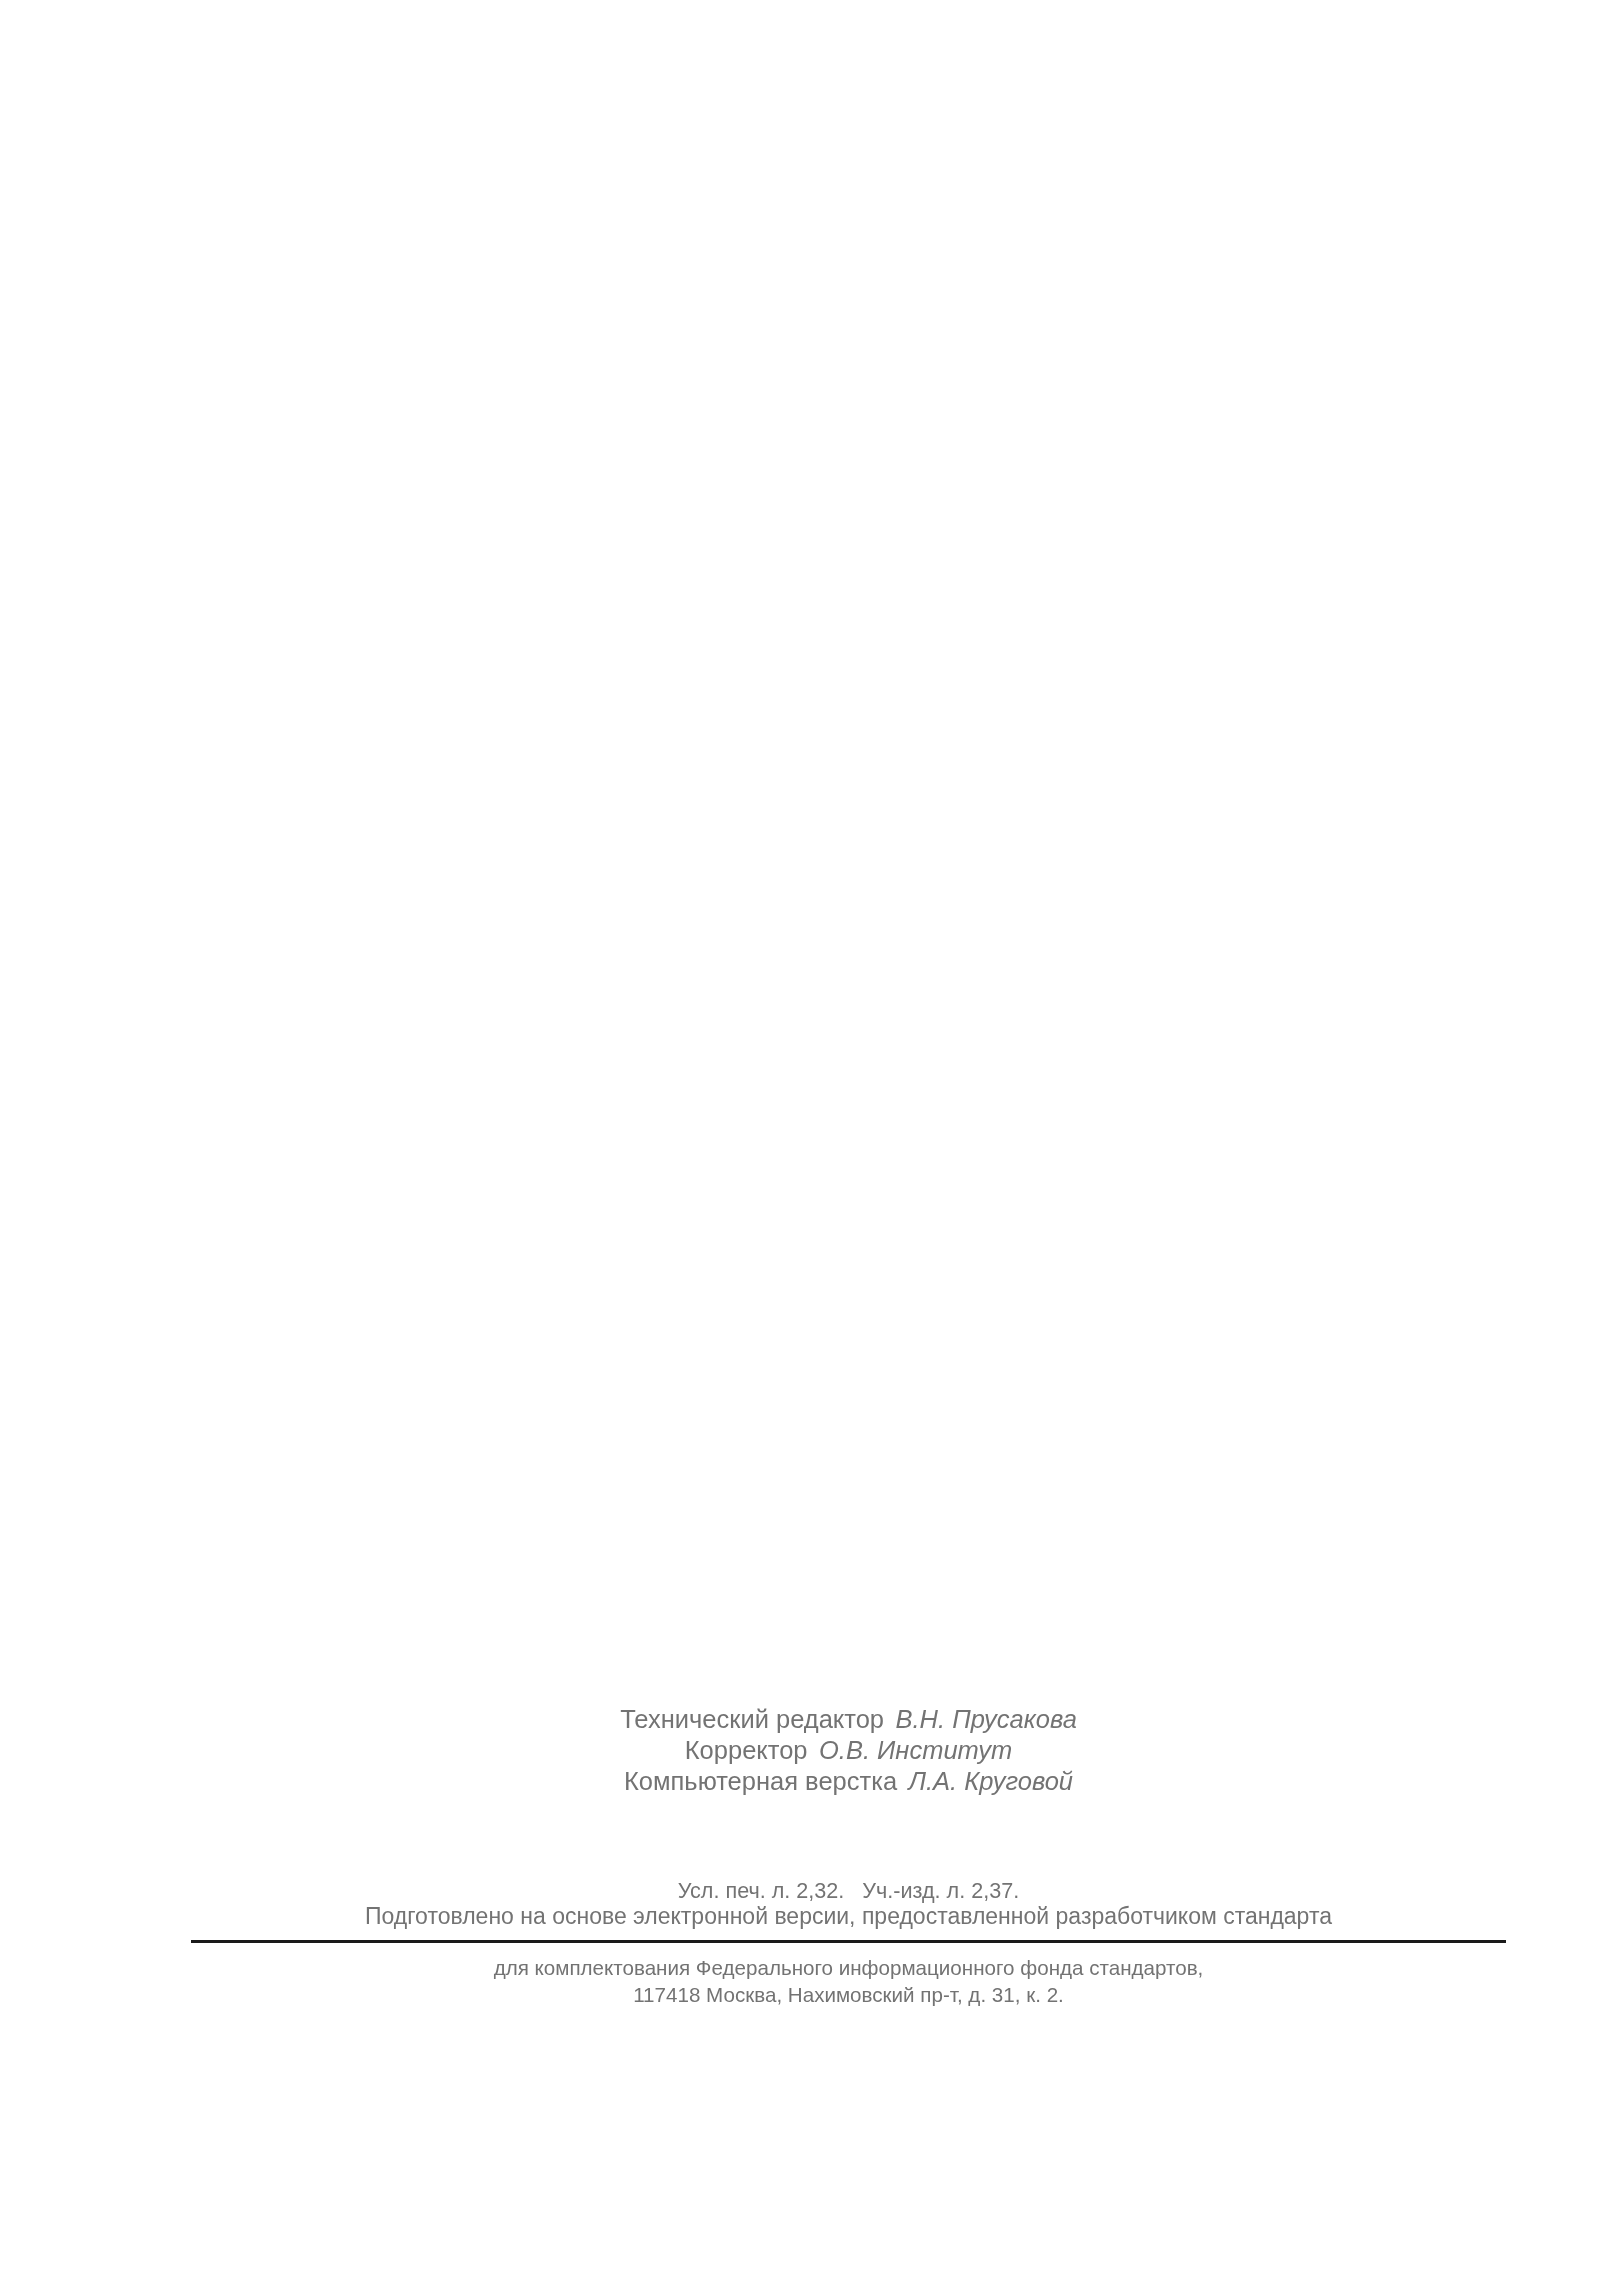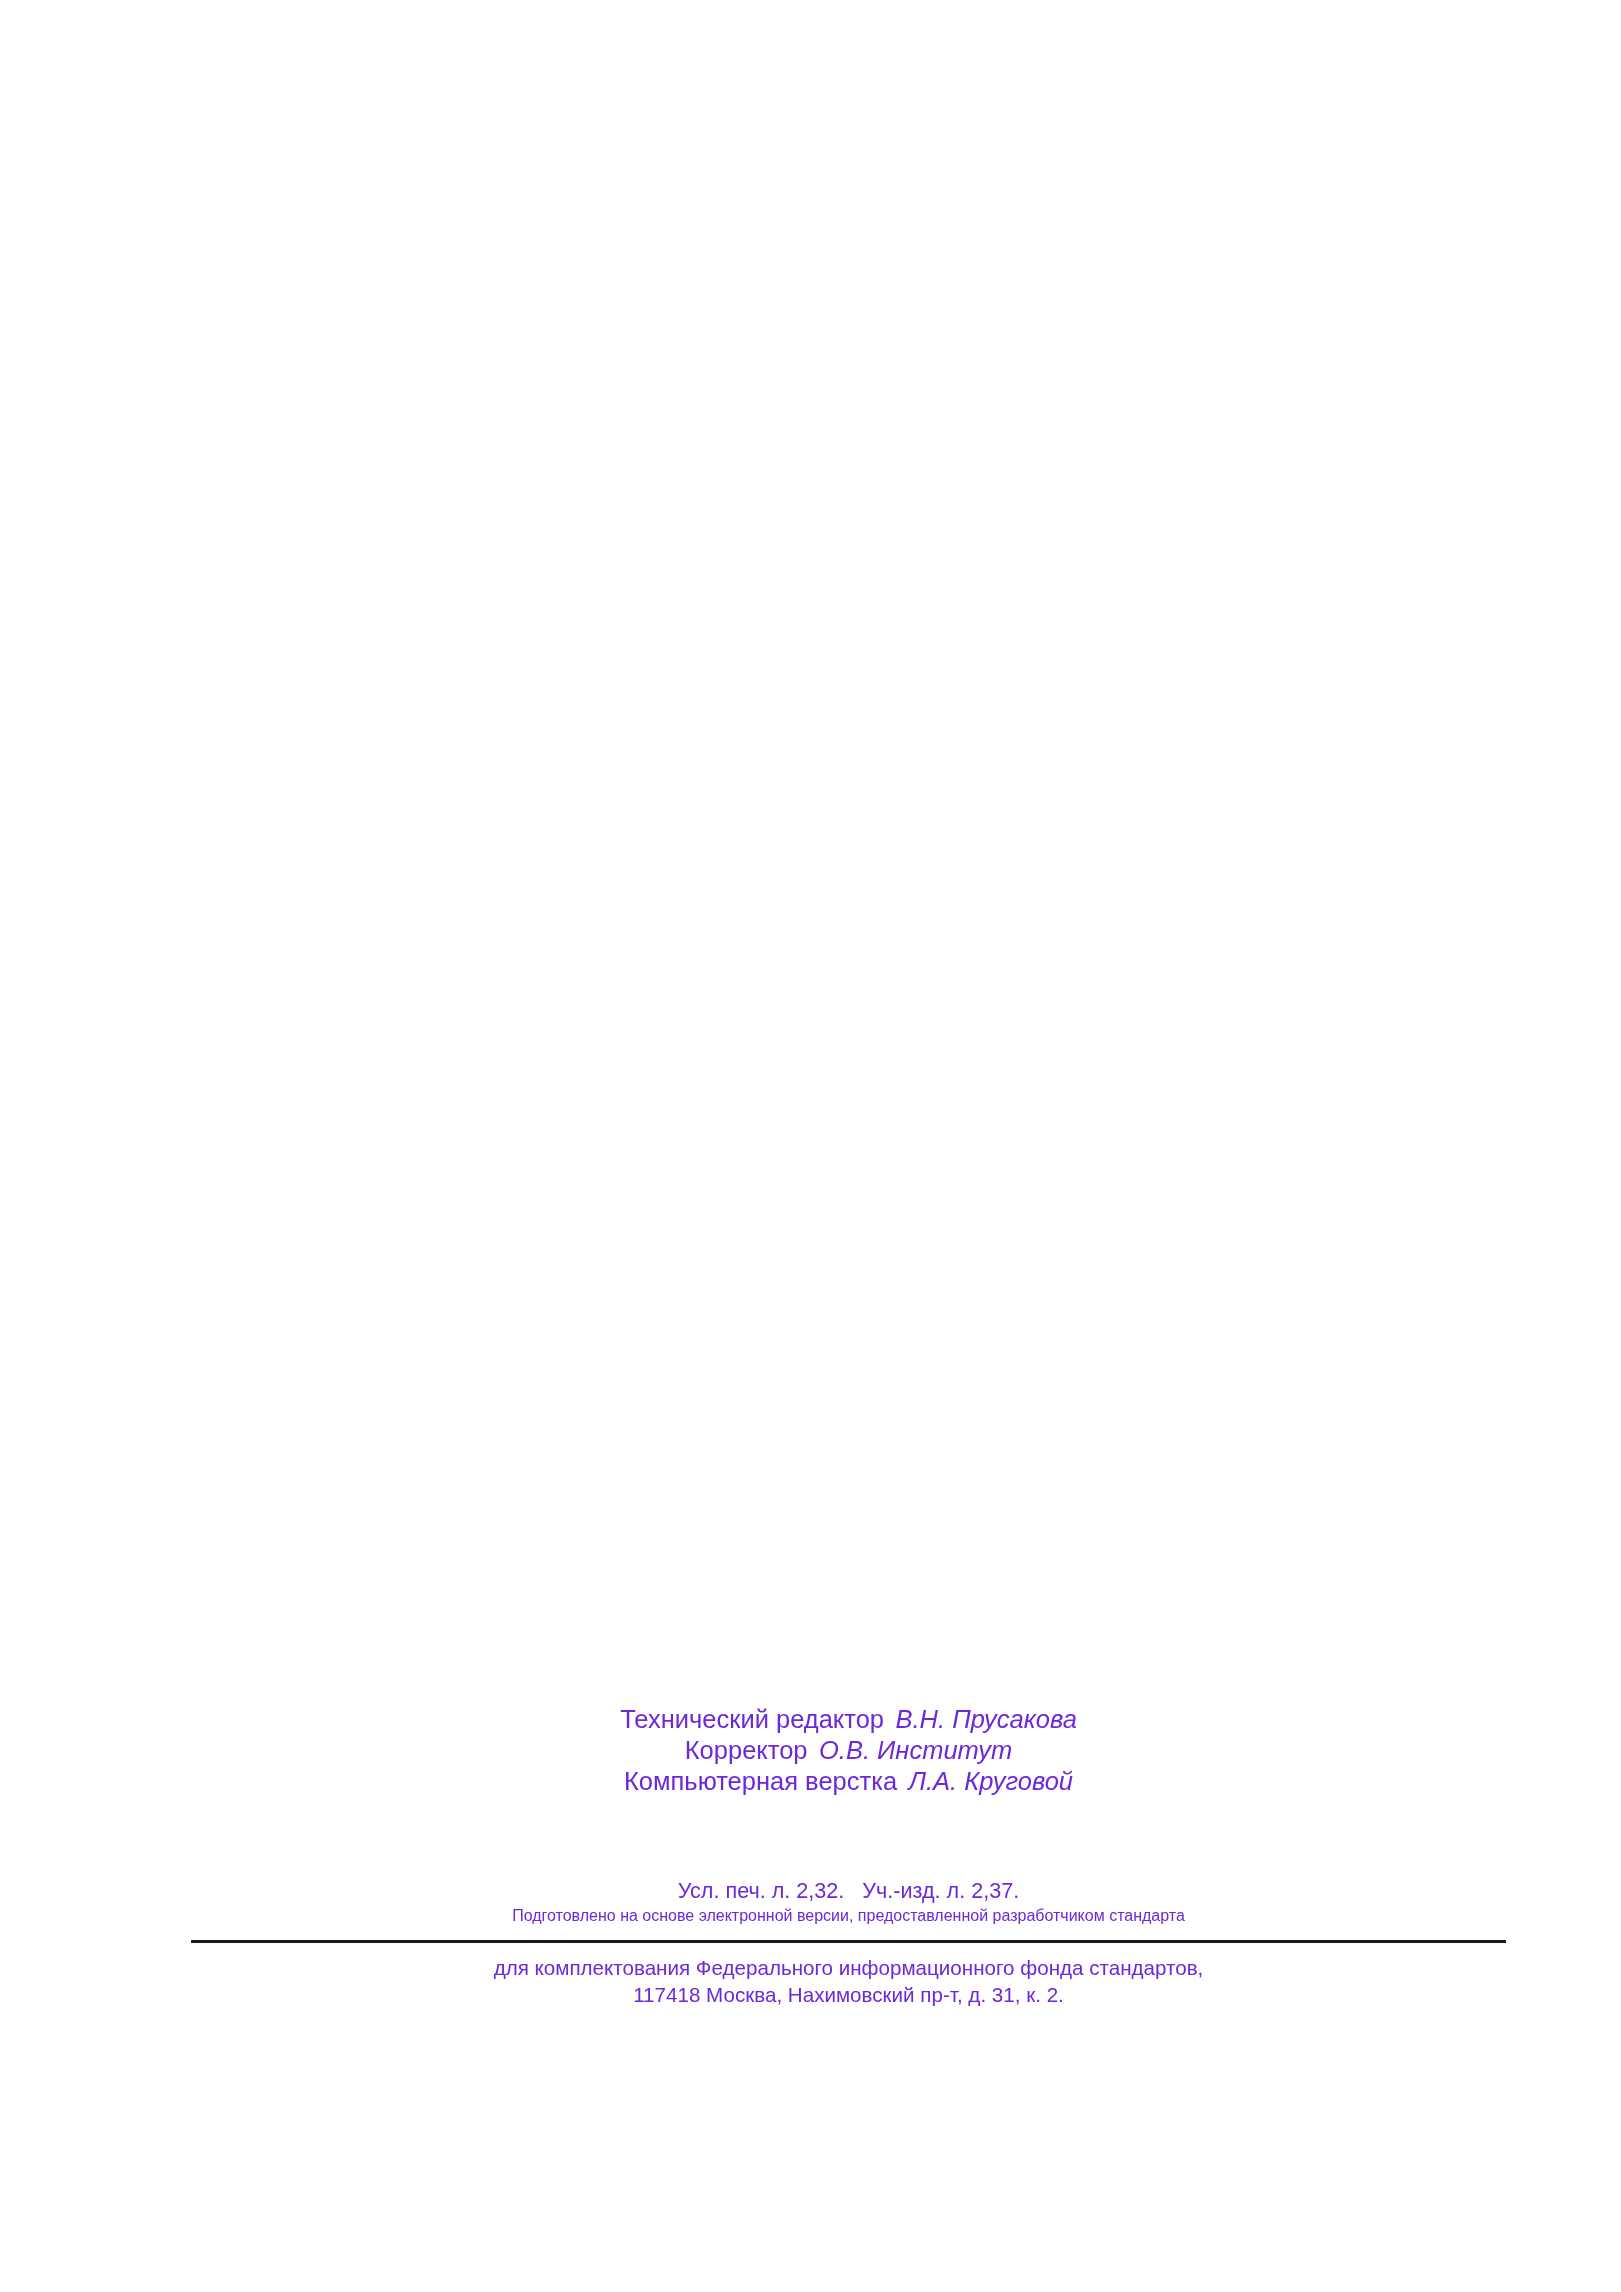--- a/index.html
+++ b/index.html
@@ -7,21 +7,21 @@
     padding: 0;
     background: #e8e8e8;
   }
   .page {
     position: relative;
     width: 1621px;
     height: 2293px;
     margin: 0 auto;
     background: #ffffff;
     font-family: "Liberation Sans", sans-serif;
-    color: #6d28d9;
+    color: #737373;
     overflow: hidden;
   }
   .content-col {
     position: absolute;
     left: 191px;
     width: 1315px;
     text-align: center;
   }
   .editors-block {
     top: 1704px;
@@ -36,21 +36,21 @@
     margin-left: 0.45em;
   }
   .imprint-block {
     top: 1821px;
     font-size: 21.6px;
     line-height: 28px;
     white-space: pre-wrap;
   }
   .prepared-note {
     top: 1902px;
-    font-size: 16px;
+    font-size: 23px;
     line-height: 28px;
   }
   .divider-rule {
     position: absolute;
     left: 191px;
     width: 1315px;
     top: 1940px;
     height: 2.9px;
     background: #1a1a1a;
   }

